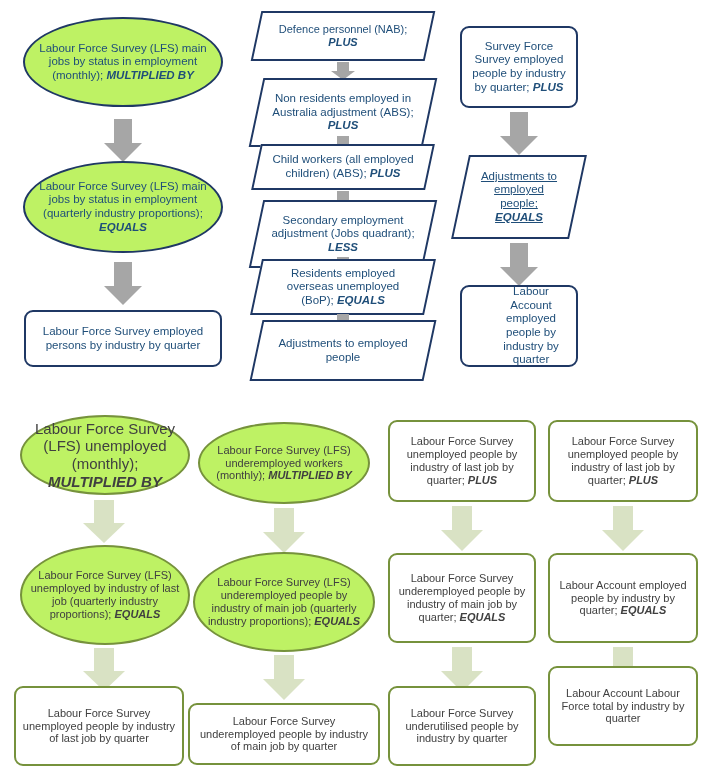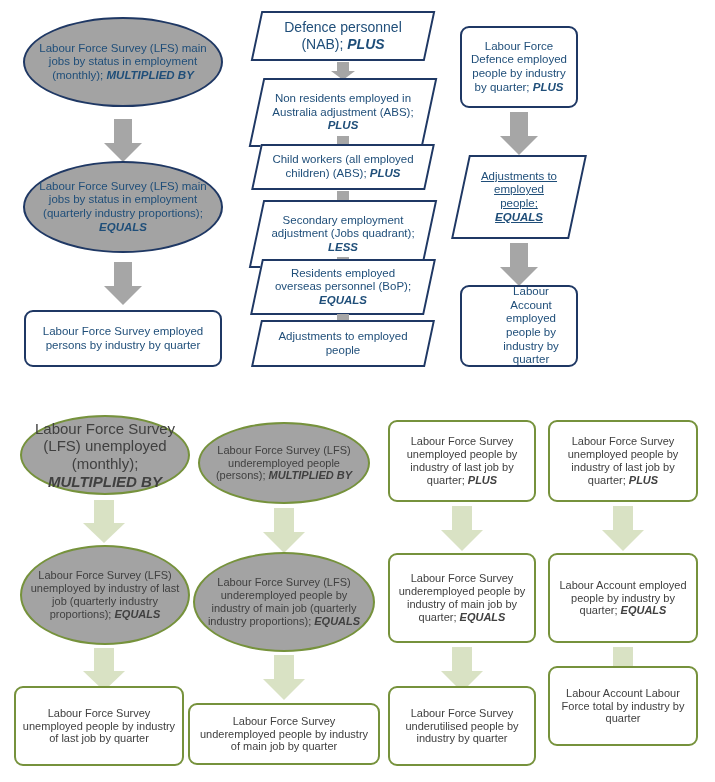--- a/index.html
+++ b/index.html
@@ -9,21 +9,21 @@
   }
   .node{position:absolute;box-sizing:border-box;display:flex;align-items:center;justify-content:center;text-align:center;}
   .node .txt{display:block;line-height:1.18;padding:0 6px;}
   
   .blue .txt{color:#1F4E79;}
   .green .txt{color:#404040;}
 
   .rrect{border:2.5px solid #1F3864;border-radius:9px;background:#fff;}
   .green .rrect{border-color:#76923C;}
 
-  .ellipse{border:2.5px solid #1F3864;border-radius:50%;background:#a3a3a3;}
+  .ellipse{border:2.5px solid #1F3864;border-radius:50%;background:#bef264;}
   .green .ellipse{border-color:#76923C;}
 
   
   .para{position:absolute;box-sizing:border-box;}
   .para .skew{
     position:absolute;inset:0;border:2.5px solid #1F3864;background:#fff;
     transform:skewX(-12deg);
   }
   .para .label{
     position:absolute;inset:0;display:flex;align-items:center;justify-content:center;
@@ -61,21 +61,21 @@
     <div class="shaft" style="left:10px;top:0;width:18px;height:24px;"></div>
     <div class="head" style="left:0;top:24px;border-left-width:19px;border-right-width:19px;border-top-width:19px;"></div>
   </div>
 
   <div class="node rrect" style="left:24px;top:310px;width:198px;height:57px;">
     <span class="txt" style="font-size:11.5px;"><span>Labour Force Survey employed persons by industry by quarter</span><b></b></span>
   </div>
 
   <div class="para" style="left:256px;top:11px;width:174px;height:50px;">
     <div class="skew"></div>
-    <div class="label" style="font-size:14px;">
+    <div class="label" style="font-size:11px;">
         <span><span>Defence personnel (NAB); </span><b>PLUS</b></span>
       </div>
   </div>
   <div class="arrow" style="left:331px;top:62px;width:24px;height:18px;">
     <div class="shaft" style="left:6px;top:0;width:12px;height:9px;"></div>
     <div class="head" style="left:0;top:9px;border-left-width:12px;border-right-width:12px;border-top-width:9px;"></div>
   </div>
 
   <div class="para" style="left:256px;top:78px;width:174px;height:69px;">
     <div class="skew"></div>
@@ -106,37 +106,37 @@
       </div>
   </div>
   <div class="arrow" style="left:331px;top:257px;width:24px;height:18px;">
     <div class="shaft" style="left:6px;top:0;width:12px;height:9px;"></div>
     <div class="head" style="left:0;top:9px;border-left-width:12px;border-right-width:12px;border-top-width:9px;"></div>
   </div>
 
   <div class="para" style="left:256px;top:259px;width:174px;height:56px;">
     <div class="skew"></div>
     <div class="label" style="font-size:11.5px;">
-        <span><span>Residents employed overseas personnel (BoP); </span><b>EQUALS</b></span>
+        <span><span>Residents employed overseas unemployed (BoP); </span><b>EQUALS</b></span>
       </div>
   </div>
   <div class="arrow" style="left:331px;top:314px;width:24px;height:16px;">
     <div class="shaft" style="left:6px;top:0;width:12px;height:8px;"></div>
     <div class="head" style="left:0;top:8px;border-left-width:12px;border-right-width:12px;border-top-width:8px;"></div>
   </div>
 
-  <div class="para" style="left:256px;top:320px;width:174px;height:47px;">
+  <div class="para" style="left:256px;top:320px;width:174px;height:61px;">
     <div class="skew"></div>
     <div class="label" style="font-size:11.5px;">
         <span><span>Adjustments to employed people</span><b></b></span>
       </div>
   </div>
 
   <div class="node rrect" style="left:460px;top:26px;width:118px;height:82px;">
-    <span class="txt" style="font-size:11.5px;"><span>Labour Force Defence employed people by industry by quarter; </span><b>PLUS</b></span>
+    <span class="txt" style="font-size:11.5px;"><span>Survey Force Survey employed people by industry by quarter; </span><b>PLUS</b></span>
   </div>
 
   <div class="arrow" style="left:500px;top:112px;width:38px;height:43px;">
     <div class="shaft" style="left:10px;top:0;width:18px;height:24px;"></div>
     <div class="head" style="left:0;top:24px;border-left-width:19px;border-right-width:19px;border-top-width:19px;"></div>
   </div>
 
   <div class="para" style="left:460px;top:155px;width:118px;height:84px;">
     <div class="skew"></div>
     <div class="label" style="font-size:11.5px;padding:0 17px;text-decoration:underline;">
@@ -170,21 +170,21 @@
   <div class="arrow garrow" style="left:83px;top:648px;width:42px;height:43px;">
     <div class="shaft" style="left:11px;top:0;width:20px;height:23px;"></div>
     <div class="head" style="left:0;top:23px;border-left-width:21px;border-right-width:21px;border-top-width:20px;"></div>
   </div>
 
   <div class="node rrect" style="left:14px;top:686px;width:170px;height:80px;">
     <span class="txt" style="font-size:11px;"><span>Labour Force Survey unemployed people by industry of last job by quarter</span><b></b></span>
   </div>
 
   <div class="node ellipse" style="left:198px;top:422px;width:172px;height:82px;">
-    <span class="txt" style="font-size:11px;"><span>Labour Force Survey (LFS) underemployed people (persons); </span><b>MULTIPLIED BY</b></span>
+    <span class="txt" style="font-size:11px;"><span>Labour Force Survey (LFS) underemployed workers (monthly); </span><b>MULTIPLIED BY</b></span>
   </div>
   <div class="arrow garrow" style="left:263px;top:508px;width:42px;height:45px;">
     <div class="shaft" style="left:11px;top:0;width:20px;height:24px;"></div>
     <div class="head" style="left:0;top:24px;border-left-width:21px;border-right-width:21px;border-top-width:21px;"></div>
   </div>
 
   <div class="node ellipse" style="left:193px;top:552px;width:182px;height:100px;">
     <span class="txt" style="font-size:11px;"><span>Labour Force Survey (LFS) underemployed people by industry of main job (quarterly industry proportions); </span><b>EQUALS</b></span>
   </div>
   <div class="arrow garrow" style="left:263px;top:655px;width:42px;height:45px;">

